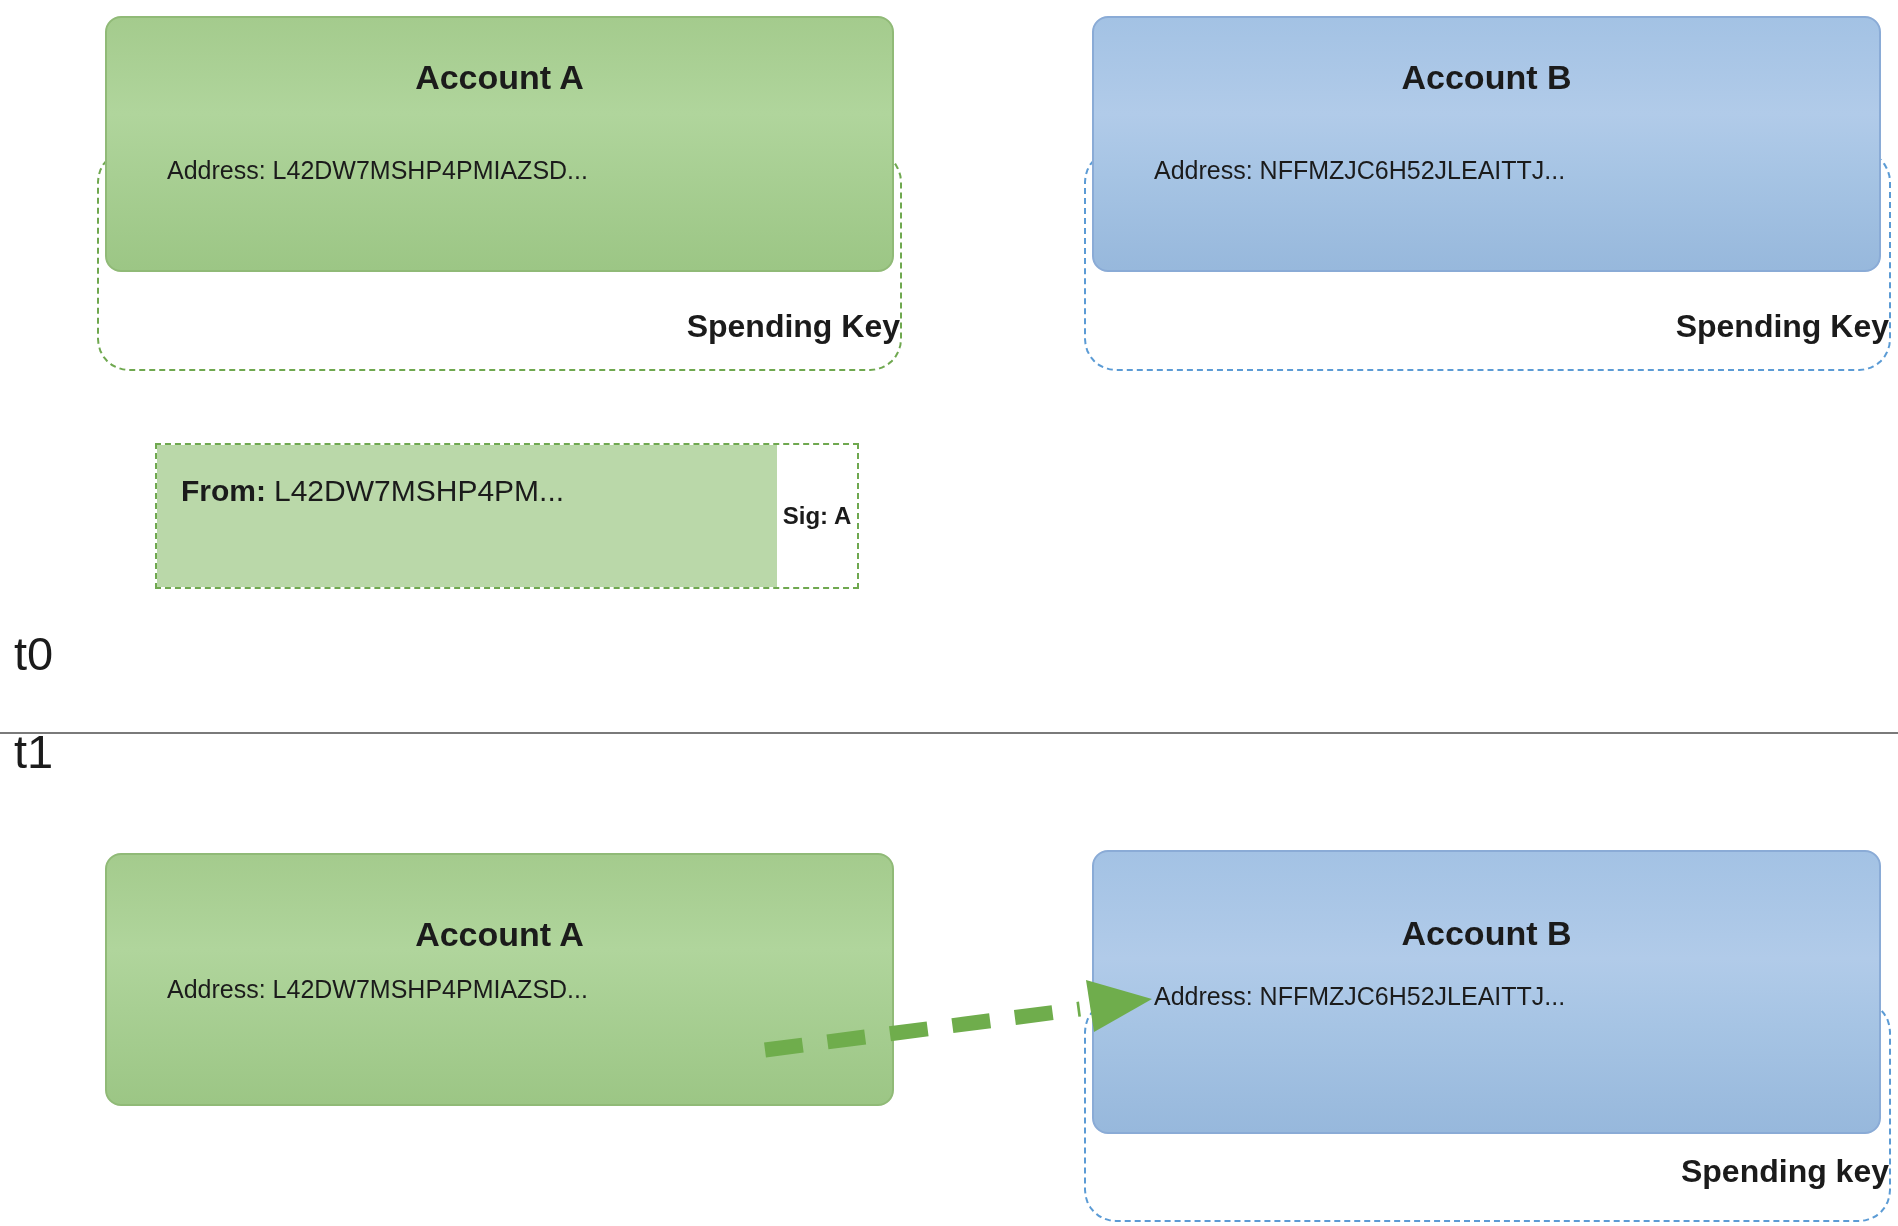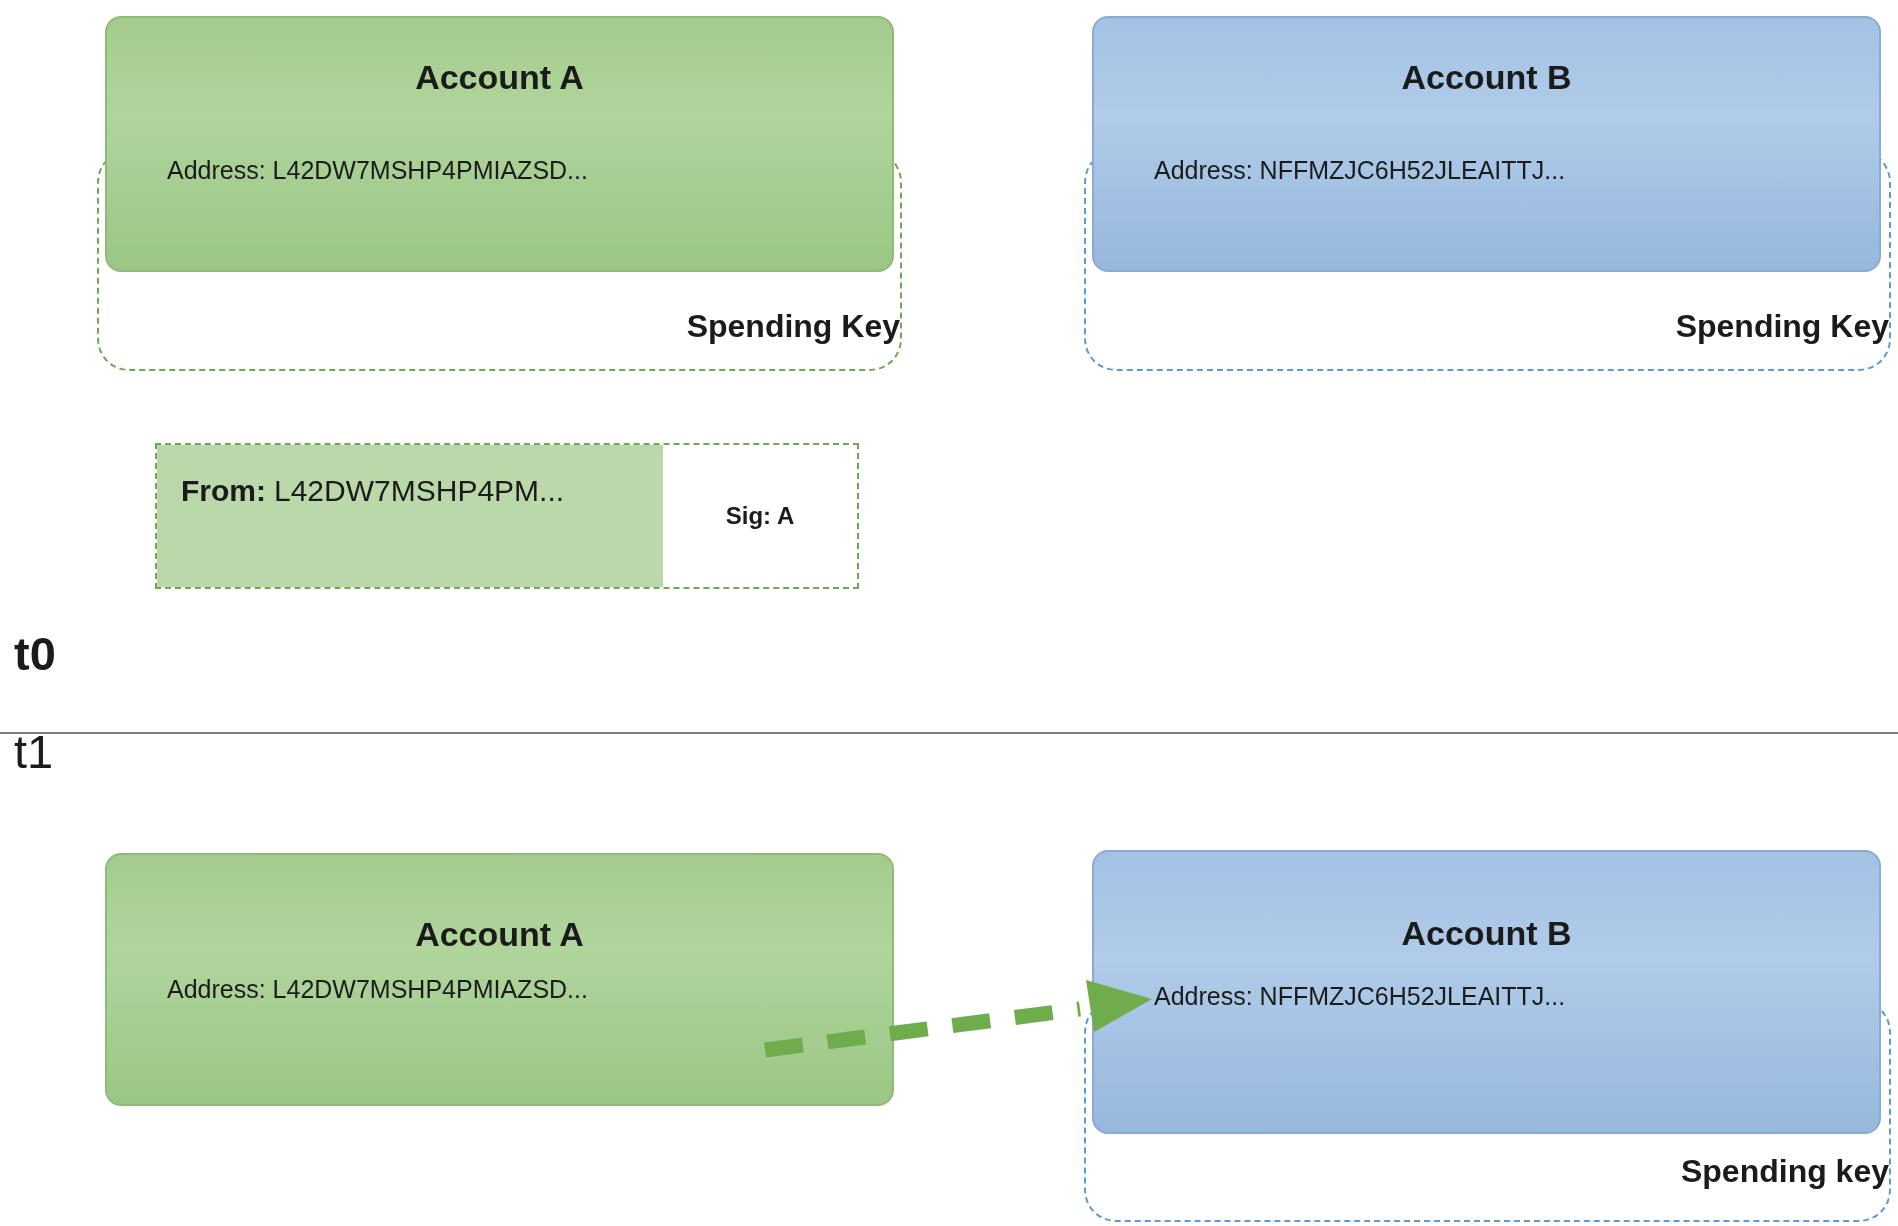--- a/index.html
+++ b/index.html
@@ -39,21 +39,21 @@
   .box-line {
     position: absolute; font-size: 25px; white-space: nowrap;
   }
 
   
   .txn {
     position: absolute; left: 155px; top: 443px; width: 700px; height: 142px;
     border: 2px dashed #6fa84f; display: flex; background: #ffffff;
   }
   .txn-main {
-    width: 506px; background: #bad8a9;
+    width: 620px; background: #bad8a9;
     padding: 20px 0 0 24px; box-sizing: border-box;
     font-size: 30px; line-height: 51px; white-space: nowrap;
   }
   .txn-main .lbl { font-weight: bold; }
   .txn-main .val-from  { margin-left: 8px; }
   .txn-main .val-rekey { margin-left: 16px; }
   .txn-sig {
     flex: 1; display: flex; align-items: center; justify-content: center;
     font-weight: bold; font-size: 24px;
   }
@@ -103,21 +103,21 @@
 
   <div class="txn">
     <div class="txn-main">
       <div>
         <span class="lbl">From:</span><span class="val-from">L42DW7MSHP4PM...</span>
       </div>
     </div>
     <div class="txn-sig">Sig: A</div>
   </div>
 
-  <div class="time-label" style="top:626px;font-weight:bold;">t0</div>
+  <div class="time-label" style="top:626px;">t0</div>
 
   <div class="divider"></div>
 
   <div class="time-label" style="top:724px;">t1</div>
 
   <div class="solid-box green-box" style="left:105px; top:853px; width:785px; height:249px;">
     <div class="box-title" style="top:60px;">Account A</div>
     <div class="box-line" style="left:60px; top:120px;">Address: L42DW7MSHP4PMIAZSD...</div>
   </div>
 

